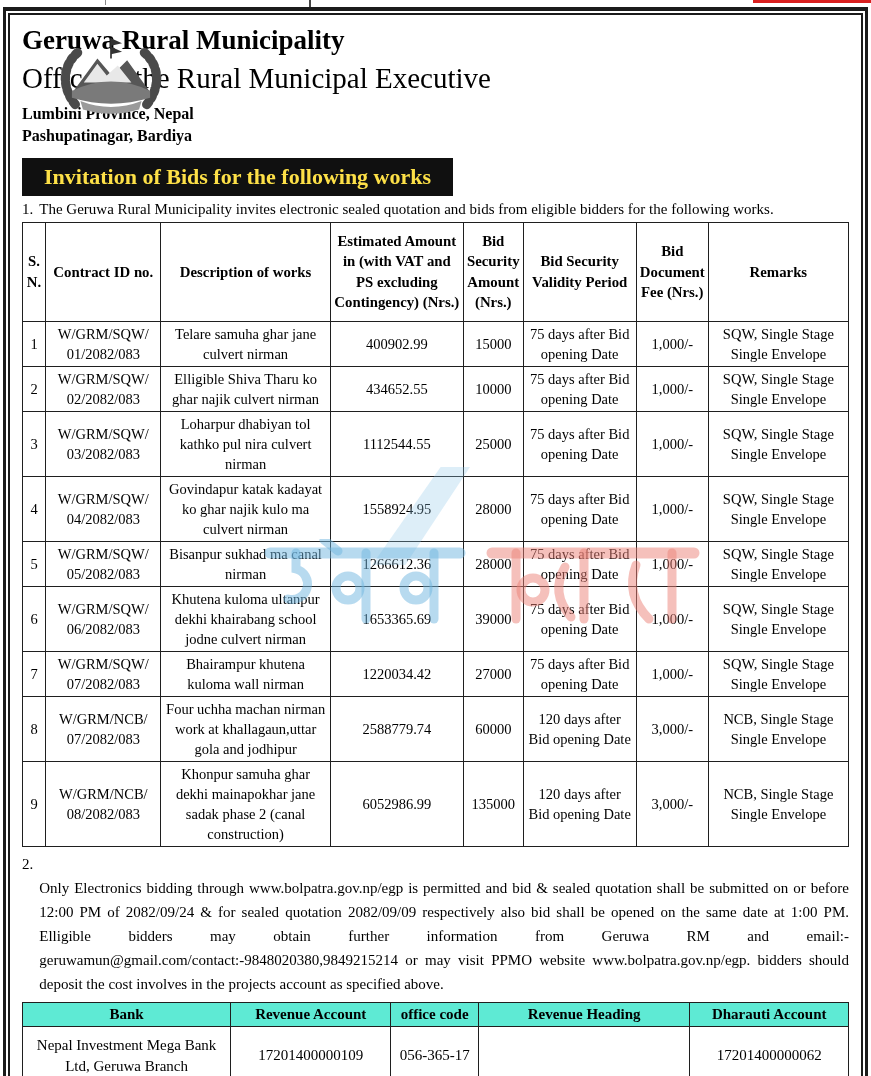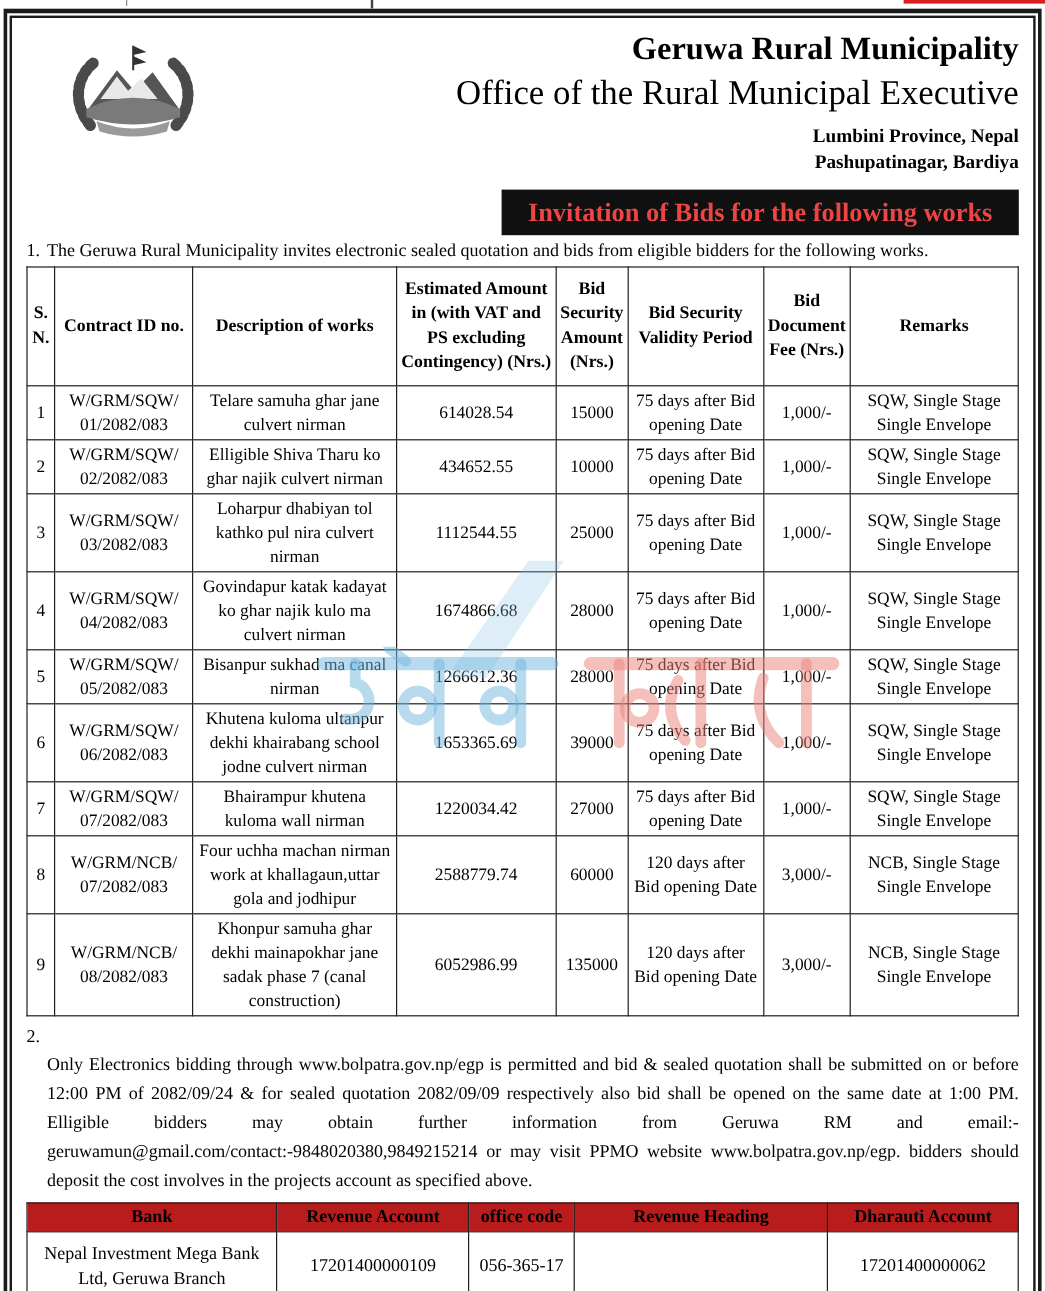--- a/index.html
+++ b/index.html
@@ -9,45 +9,45 @@
   
   .top-strip { position:relative; height:7px; background:#fff; }
   .tick-a { position:absolute; left:105px; top:0; width:1px; height:5px; background:#888; }
   .tick-b { position:absolute; left:309px; top:0; width:2px; height:7px; background:#444; }
   .red-bar { position:absolute; right:0; top:0; width:118px; height:3px; }
 
   
   .doc { margin:0 3px; border:3px solid #1b1b1b; border-top-width:4px; }
   .doc-inner { margin:2px; border:2px solid #1b1b1b; padding:8px 12px 4px; position:relative; background:#fff; }
 
-  .header { text-align:right; position:relative; }
+  .header { text-align:left; position:relative; }
   .logo { position:absolute; left:38px; top:10px; }
   .org-name   { font-size:27px; font-weight:bold; margin:2px 0 6px; }
   .office-name{ font-size:29px; font-weight:normal; margin:0 0 10px; }
   .addr { font-size:16px; font-weight:bold; margin:4px 0; }
-  .banner { display:inline-block; background:#101010; color:#ef4444; font-weight:bold;
+  .banner { display:inline-block; background:#101010; color:#fde047; font-weight:bold;
             font-size:22px; padding:6px 22px; margin:9px 0 3px; }
   .pubdate { font-size:16px; font-weight:bold; margin:7px 0 5px; }
 
   .numbered { display:flex; gap:6px; font-size:15px; margin:2px 0 4px; }
   .numbered .num { flex:0 0 auto; }
   .numbered .txt { flex:1; }
   .note { line-height:1.6; margin:5px 0 6px; }
   .note .txt { text-align:justify;margin-top:24px; }
 
   table.bid { width:100%; border-collapse:collapse; }
   table.bid th, table.bid td {
     border:1.5px solid #1f1f1f; text-align:center; vertical-align:middle;
     font-size:14.5px; line-height:1.38; padding:2px 3px;
   }
   table.bid th { font-weight:bold; font-size:14.8px; padding:8px 3px; }
   .preline { white-space:pre-line; }
 
   table.bank { width:100%; border-collapse:collapse; margin-top:3px; }
-  table.bank th { background:#b91c1c; border:1.5px solid #1f1f1f; font-size:15px; padding:3px 2px; }
+  table.bank th { background:#5eead4; border:1.5px solid #1f1f1f; font-size:15px; padding:3px 2px; }
   table.bank td { border:1.5px solid #1f1f1f; text-align:center; font-size:15px; padding:8px 4px; line-height:1.4; }
 
   
   .watermark { position:absolute; top:524px; left:252px; z-index:3; pointer-events:none; }
   .wm-swoosh { position:absolute; top:452px; left:362px; width:98px; height:98px; z-index:2;
                background:#8fc6e8; opacity:.30; clip-path:polygon(100% 0, 34% 100%, 0 100%, 70% 0); pointer-events:none; }
 </style>
 </head>
 <body>
 
@@ -110,21 +110,21 @@
               <th>Bid Document Fee (Nrs.)</th>
               <th>Remarks</th>
             </tr>
           </thead>
         <tbody>
             <tr>
               <td>1</td>
               <td class="preline">W/GRM/SQW/
 01/2082/083</td>
               <td>Telare samuha ghar jane culvert nirman</td>
-              <td>614028.54</td>
+              <td>400902.99</td>
               <td>15000</td>
               <td>75 days after Bid opening Date</td>
               <td>1,000/-</td>
               <td>SQW, Single Stage Single Envelope</td>
             </tr>
             <tr>
               <td>2</td>
               <td class="preline">W/GRM/SQW/
 02/2082/083</td>
               <td>Elligible Shiva Tharu ko ghar najik culvert nirman</td>
@@ -143,21 +143,21 @@
               <td>25000</td>
               <td>75 days after Bid opening Date</td>
               <td>1,000/-</td>
               <td>SQW, Single Stage Single Envelope</td>
             </tr>
             <tr>
               <td>4</td>
               <td class="preline">W/GRM/SQW/
 04/2082/083</td>
               <td>Govindapur katak kadayat ko ghar najik kulo ma culvert nirman</td>
-              <td>1674866.68</td>
+              <td>1558924.95</td>
               <td>28000</td>
               <td>75 days after Bid opening Date</td>
               <td>1,000/-</td>
               <td>SQW, Single Stage Single Envelope</td>
             </tr>
             <tr>
               <td>5</td>
               <td class="preline">W/GRM/SQW/
 05/2082/083</td>
               <td>Bisanpur sukhad ma canal nirman</td>
@@ -197,21 +197,21 @@
               <td>2588779.74</td>
               <td>60000</td>
               <td>120 days after Bid opening Date</td>
               <td>3,000/-</td>
               <td>NCB, Single Stage Single Envelope</td>
             </tr>
             <tr>
               <td>9</td>
               <td class="preline">W/GRM/NCB/
 08/2082/083</td>
-              <td>Khonpur samuha ghar dekhi mainapokhar jane sadak phase 7 (canal construction)</td>
+              <td>Khonpur samuha ghar dekhi mainapokhar jane sadak phase 2 (canal construction)</td>
               <td>6052986.99</td>
               <td>135000</td>
               <td>120 days after Bid opening Date</td>
               <td>3,000/-</td>
               <td>NCB, Single Stage Single Envelope</td>
             </tr>
           </tbody>
       </table>
 
       <div class="numbered note">

